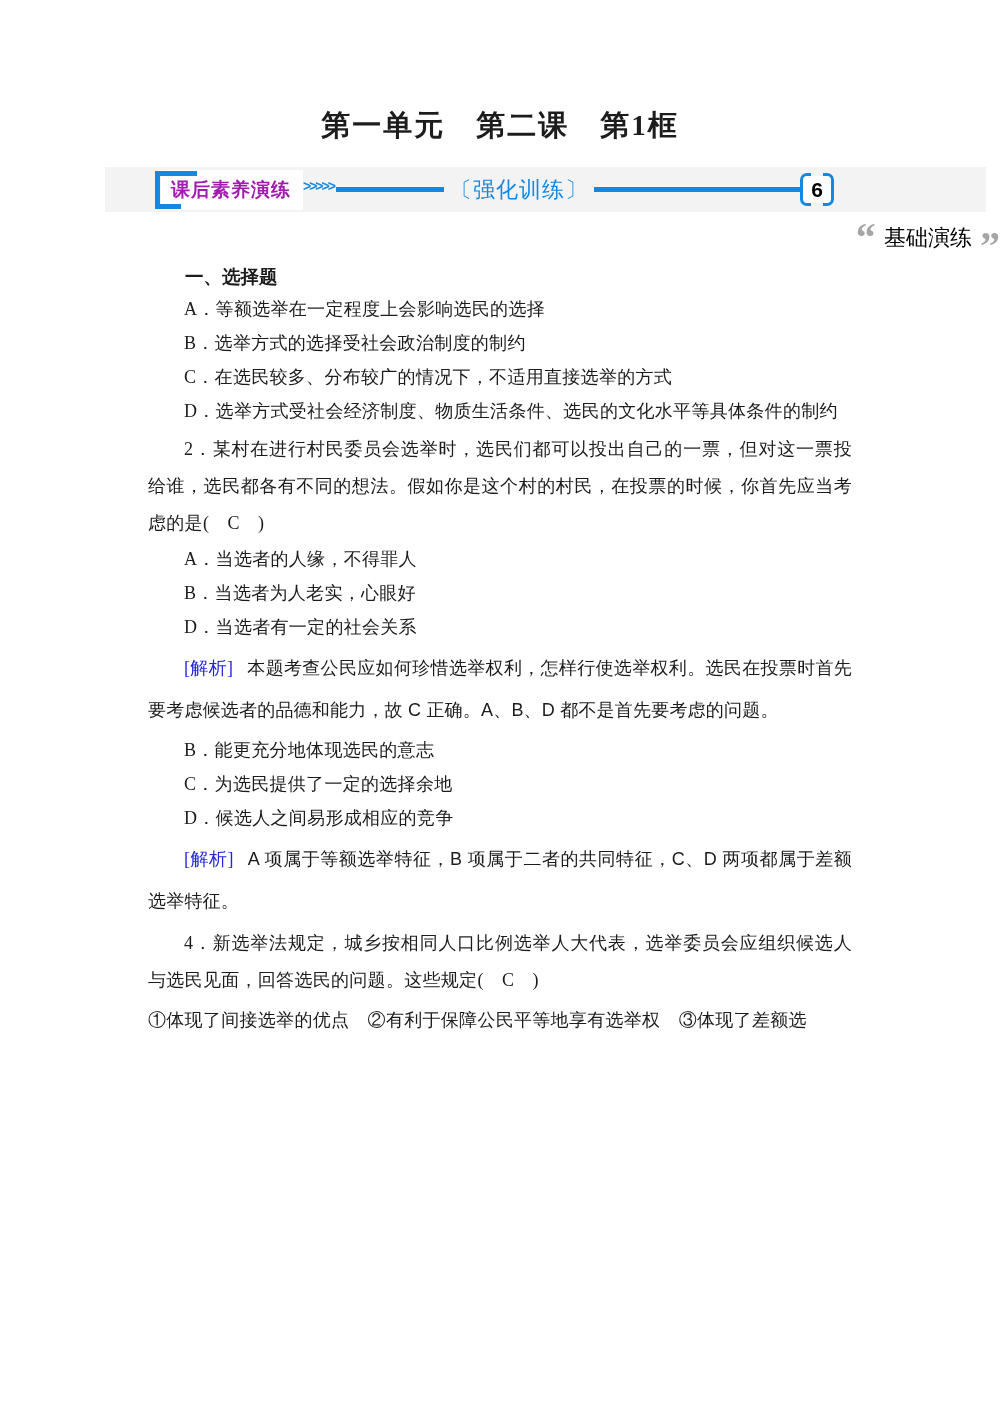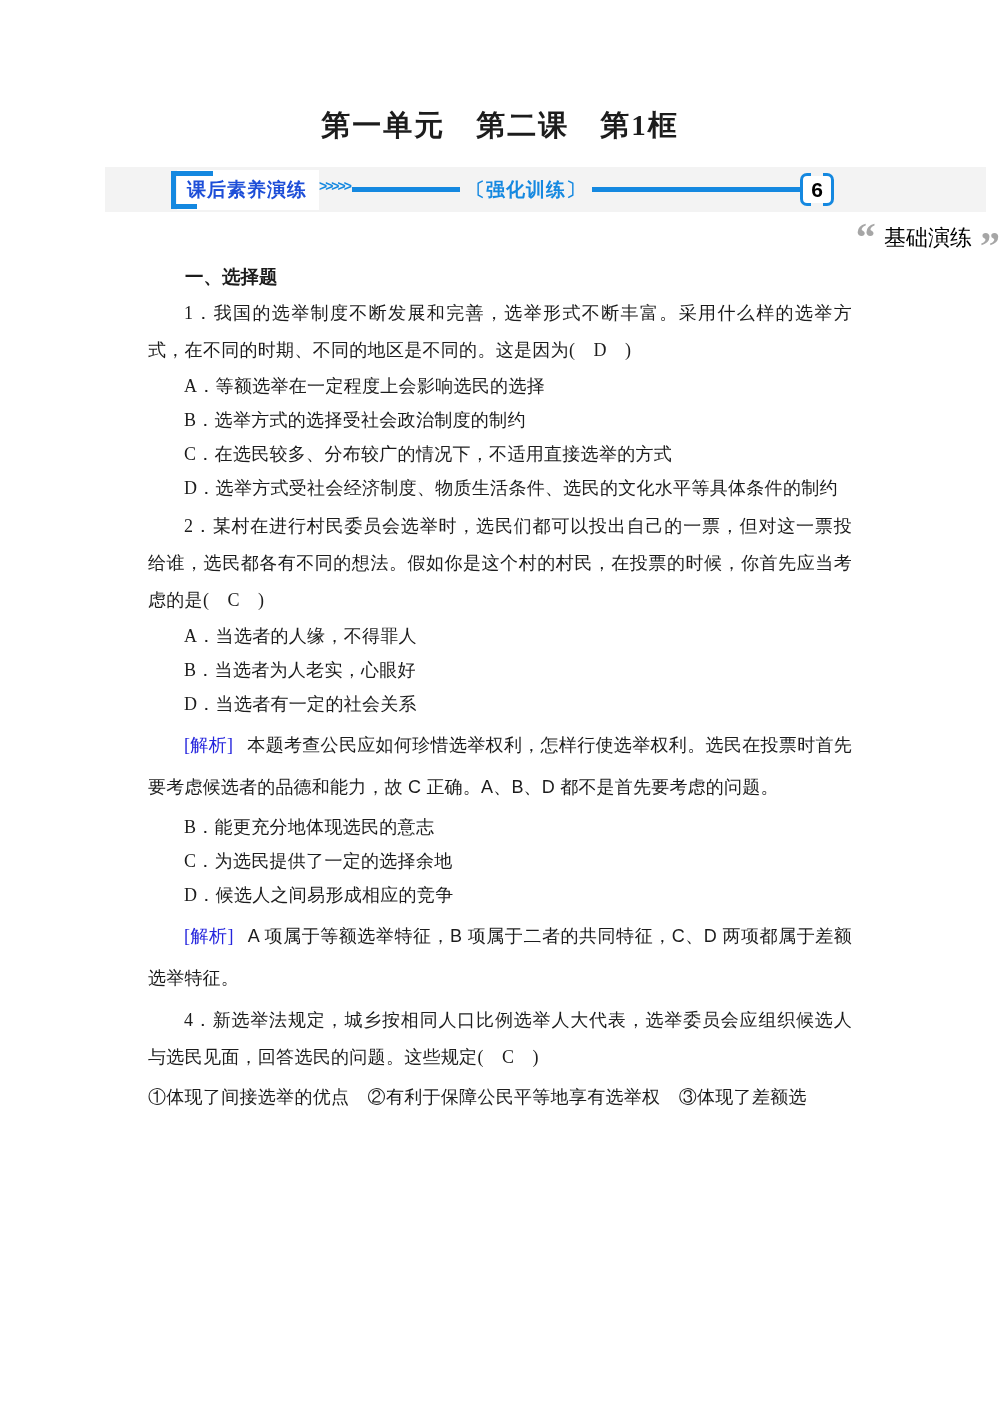--- a/index.html
+++ b/index.html
@@ -30,28 +30,28 @@
   .band{
     margin:21px 14px 0 105px;
     height:45px;
     background:var(--band-bg);
     display:flex;
     align-items:center;
     position:relative;
   }
   .band-label{
     position:relative;
-    margin-left:72px;
+    margin-left:56px;
     background:#ffffff;
     padding:7px 12px 7px 10px;
     font-family:"Liberation Sans","DejaVu Sans",sans-serif;
     font-weight:bold;
     font-size:19px;
     letter-spacing:1px;
-    color:#1d4ed8;
+    color:#a21caf;
     white-space:nowrap;
   }
   .band-label .bracket-top{
     position:absolute;left:-6px;top:1px;
     width:42px;height:22px;
     border-left:5px solid var(--blue);
     border-top:5px solid var(--blue);
   }
   .band-label .bracket-bottom{
     position:absolute;left:-6px;bottom:1px;
@@ -67,22 +67,22 @@
     letter-spacing:-2px;
     margin:-8px 2px 0 0;
     white-space:nowrap;
   }
   .rule{height:5px;background:var(--blue);}
   .rule-left{width:108px;}
   .rule-right{flex:1;}
   .band-center{
     color:var(--blue);
     font-family:"Liberation Sans","DejaVu Sans",sans-serif;
-    font-weight:bold;
-    font-size:19px;
+    font-weight:normal;
+    font-size:22px;
     letter-spacing:1px;
     padding:0 6px;
     white-space:nowrap;
   }
   .pagenum{
     position:relative;
     width:34px;height:33px;
     background:#ffffff;
     border:3px solid var(--blue);
     border-radius:7px;
@@ -184,21 +184,20 @@
   <span class="q open">“</span>
   <span>基础演练</span>
   <span class="q close">”</span>
 </div>
 
 <div class="content">
 
   <div class="part-heading">一、选择题</div>
 
   <div>
-    <p class="stem">1．我国的选举制度不断发展和完善，选举形式不断丰富。采用什么样的选举方式，在不同的时期、不同的地区是不同的。这是因为(　D　)</p>
     <div class="option">A．等额选举在一定程度上会影响选民的选择</div>
     <div class="option">B．选举方式的选择受社会政治制度的制约</div>
     <div class="option">C．在选民较多、分布较广的情况下，不适用直接选举的方式</div>
     <div class="option">D．选举方式受社会经济制度、物质生活条件、选民的文化水平等具体条件的制约</div>
   </div>
 
   <div>
     <p class="stem">2．某村在进行村民委员会选举时，选民们都可以投出自己的一票，但对这一票投给谁，选民都各有不同的想法。假如你是这个村的村民，在投票的时候，你首先应当考虑的是(　C　)</p>
     <div class="option">A．当选者的人缘，不得罪人</div>
     <div class="option">B．当选者为人老实，心眼好</div>

